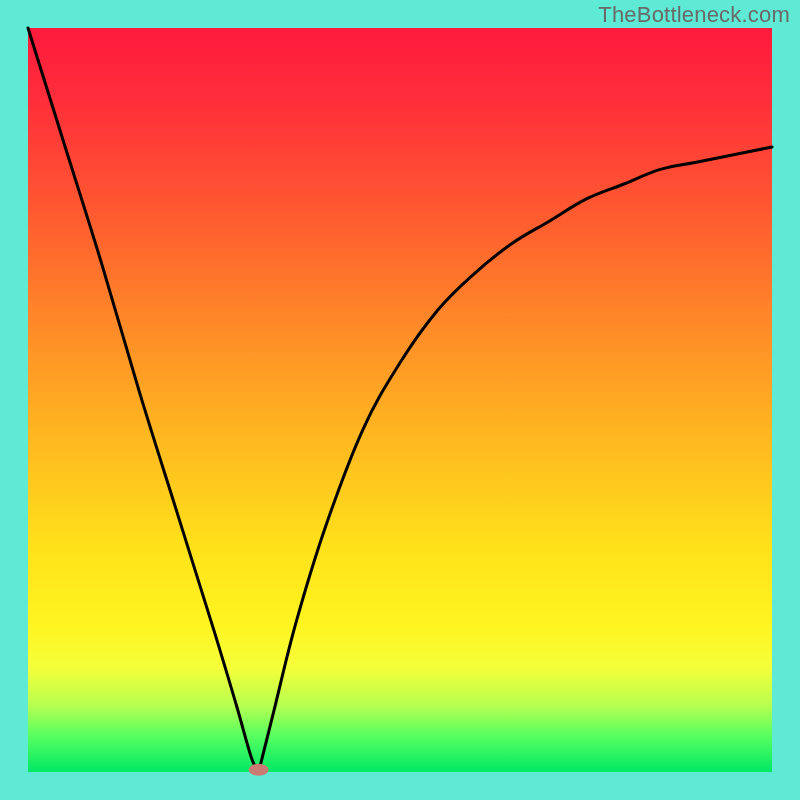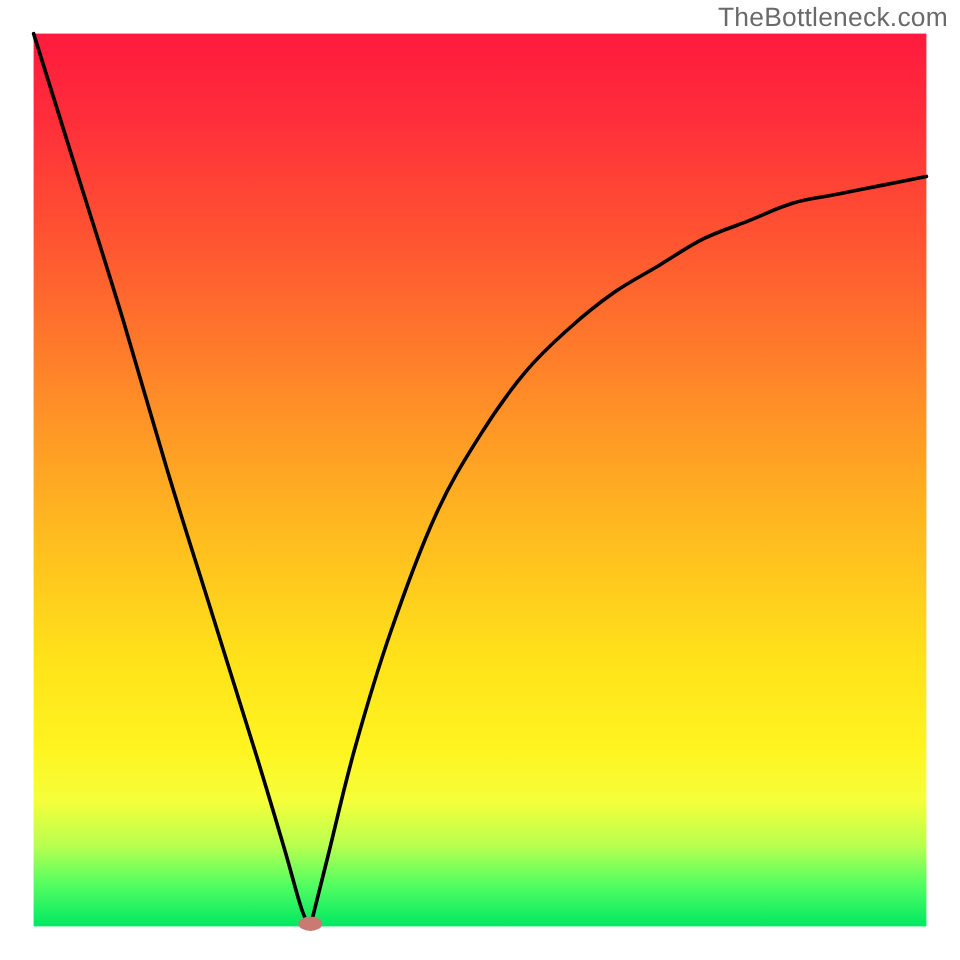--- a/index.html
+++ b/index.html
@@ -10,21 +10,21 @@
     background: #000000;
     overflow: hidden;
     font-family: Arial, Helvetica, sans-serif;
   }
   .frame {
     position: absolute;
     left: 0;
     top: 0;
     width: 800px;
     height: 800px;
-    background: #ffffff;
+    background: #5eead4;
   }
   .plot-area {
     position: absolute;
     left: 28px;
     top: 28px;
     width: 744px;
     height: 744px;
     
     background: linear-gradient(to bottom,
       #ff1a3d 0%,

